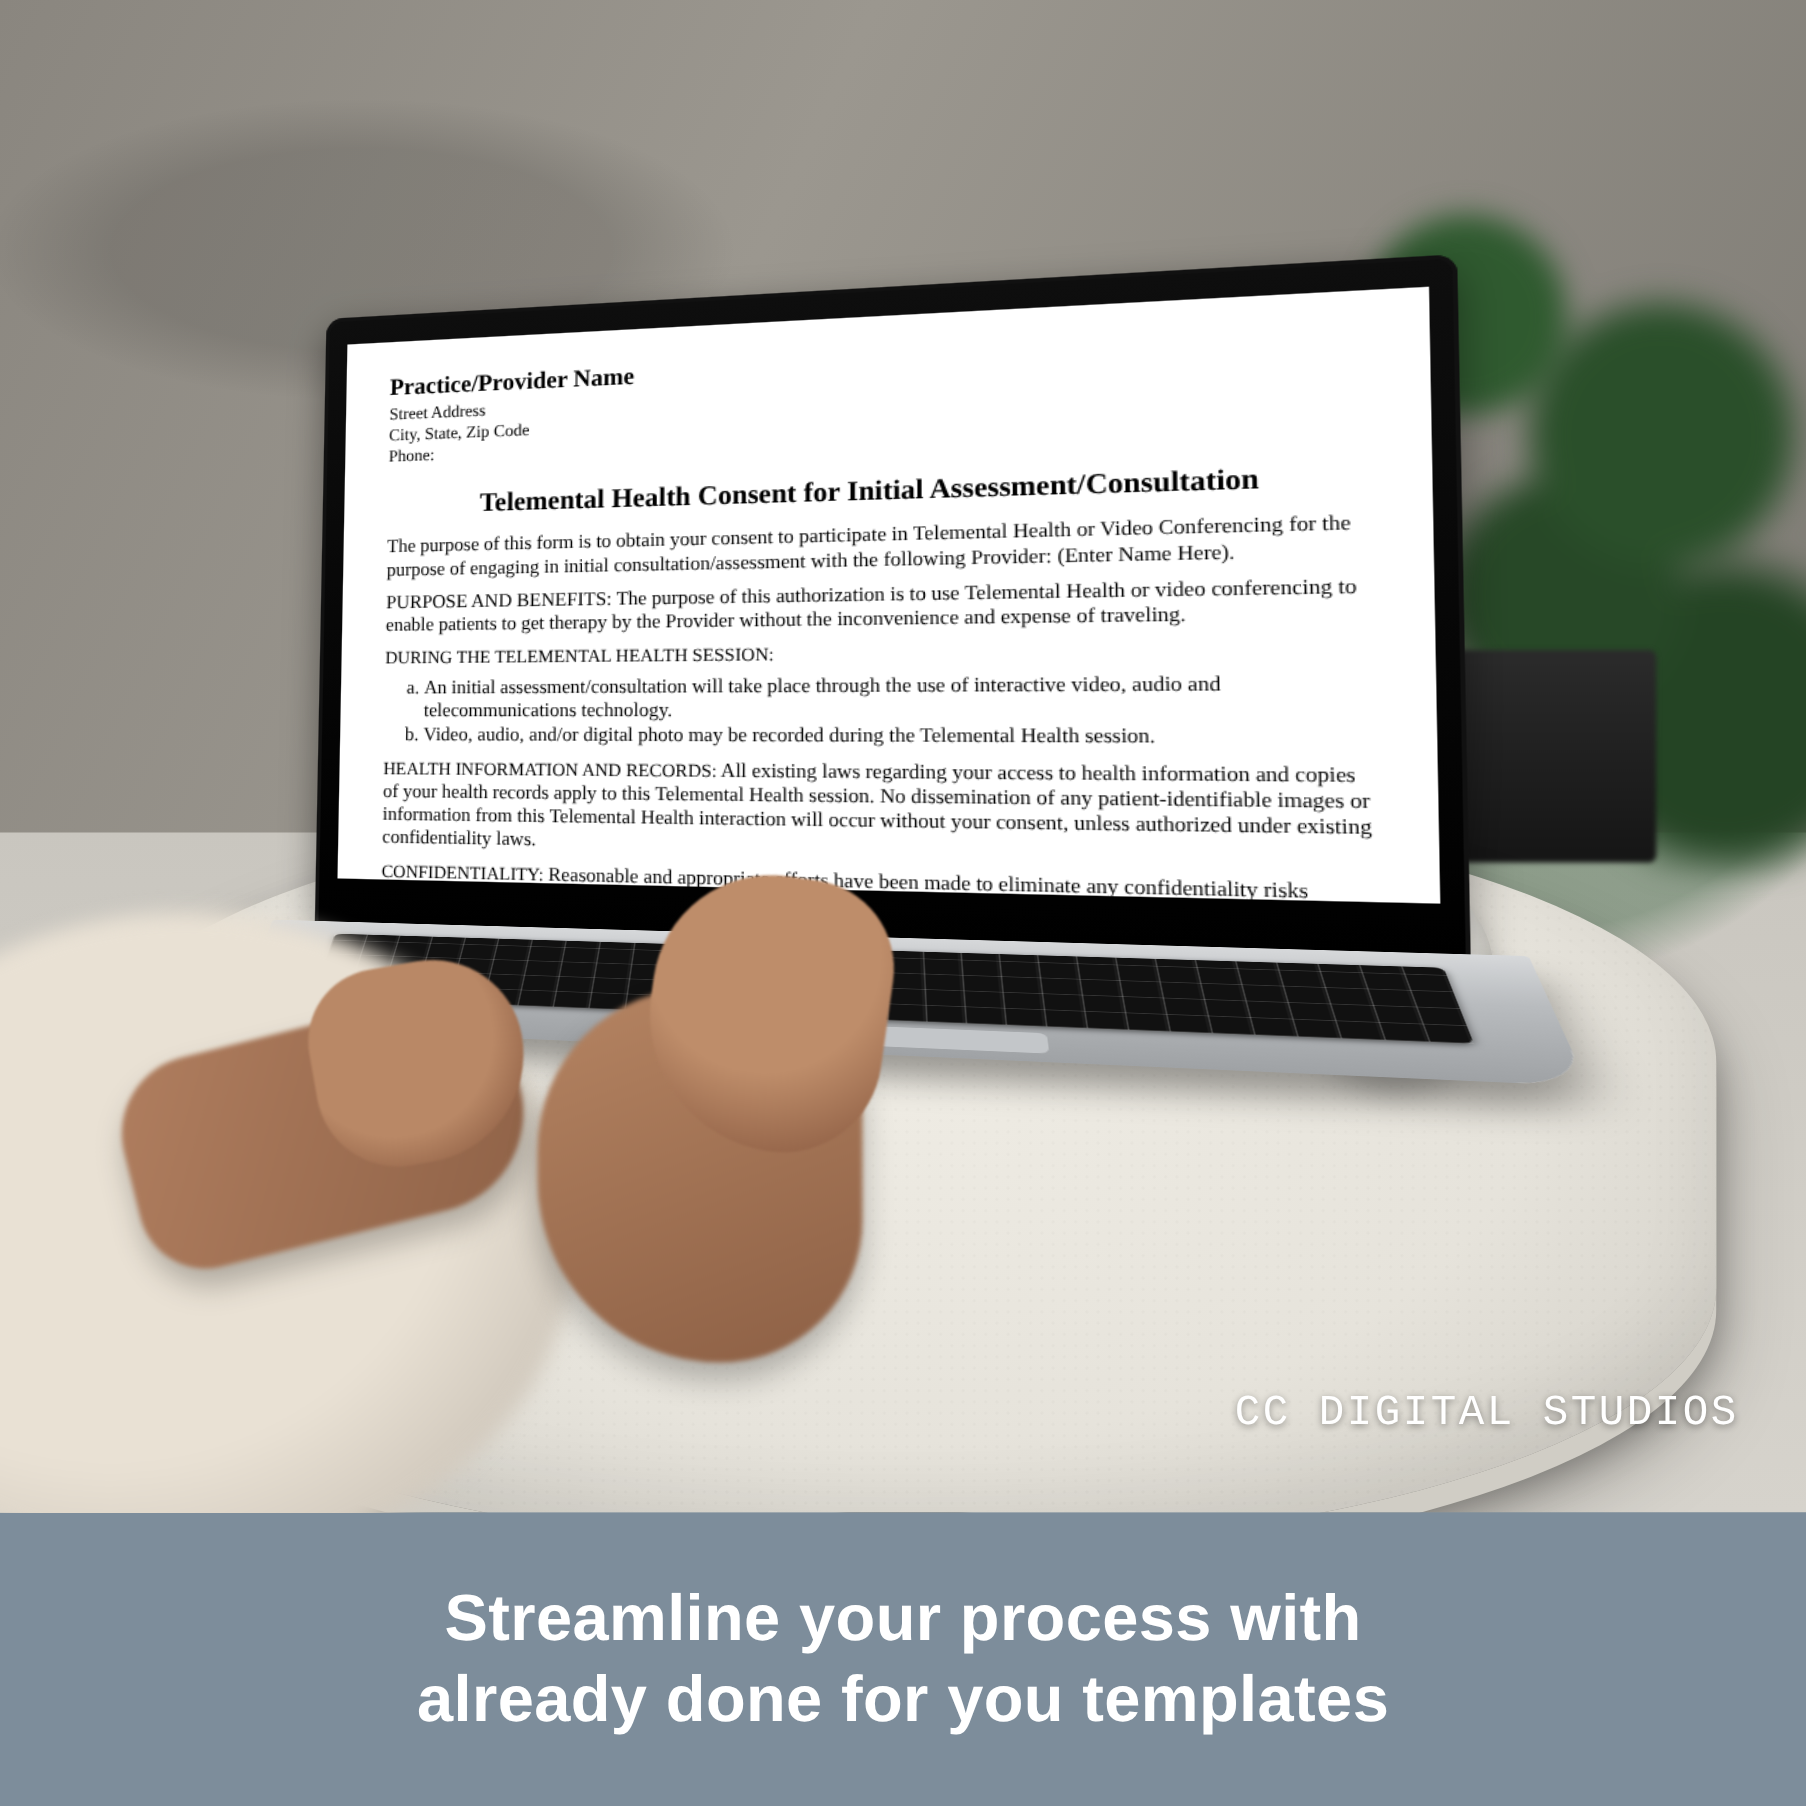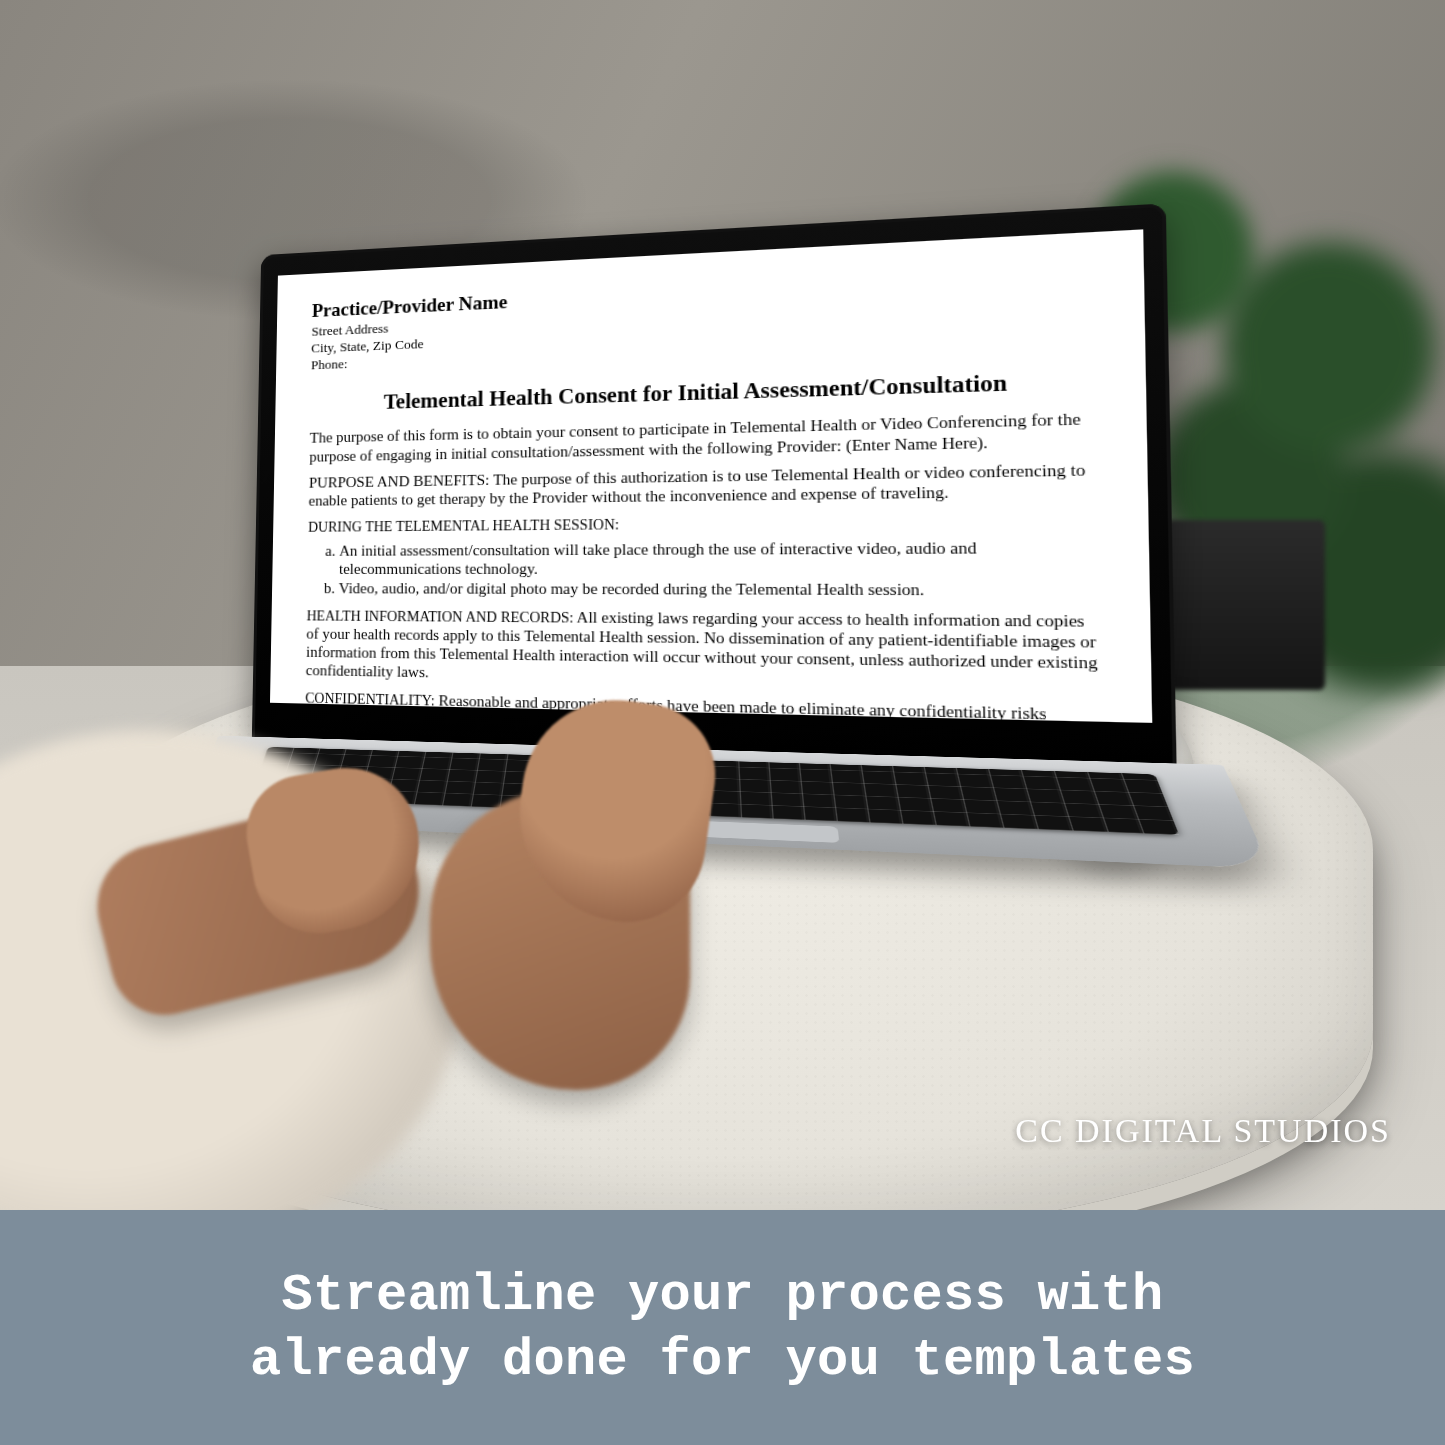--- a/index.html
+++ b/index.html
@@ -86,26 +86,26 @@
       repeating-linear-gradient(90deg,#111 0 24px,#1a1a1a 24px 26px),
       repeating-linear-gradient(0deg,#111 0 18px,#0a0a0a 18px 20px);
     box-shadow:0 2px 6px rgba(0,0,0,.5);}
   .keys::after{content:"";position:absolute;inset:0;
     background:repeating-linear-gradient(90deg,rgba(255,255,255,.22)0 1px,transparent 1px 26px),
                repeating-linear-gradient(0deg,rgba(255,255,255,.15)0 1px,transparent 1px 20px);}
   .trackpad{position:absolute;left:50%;top:116px;transform:translateX(-50%);width:260px;height:24px;
     border-radius:6px;background:#c3c6c9;}
   
   .watermark{position:absolute;right:54px;bottom:60px;color:#fff;font-size:34px;letter-spacing:2px;
-    font-family:Liberation Serif, serif;font-weight:500;text-shadow:0 2px 6px rgba(0,0,0,.4);}
+    font-family:Liberation Mono, monospace;font-weight:500;text-shadow:0 2px 6px rgba(0,0,0,.4);}
   
   .caption{position:absolute;left:0;top:1210px;width:1445px;height:235px;background:#7d8d9b;
     display:flex;align-items:center;justify-content:center;}
   .caption-text{color:#fff;font-size:52px;line-height:1.25;font-weight:700;text-align:center;
-    font-family:Liberation Mono, monospace;letter-spacing:.3px;}
+    font-family:Liberation Sans, sans-serif;letter-spacing:.3px;}
 </style>
 </head>
 <body>
 
 <div class="stage">
   <div class="photo">
     <div class="wall"></div>
     <div class="plants"></div>
     <div class="pot"></div>
     <div class="table-leg"></div>

